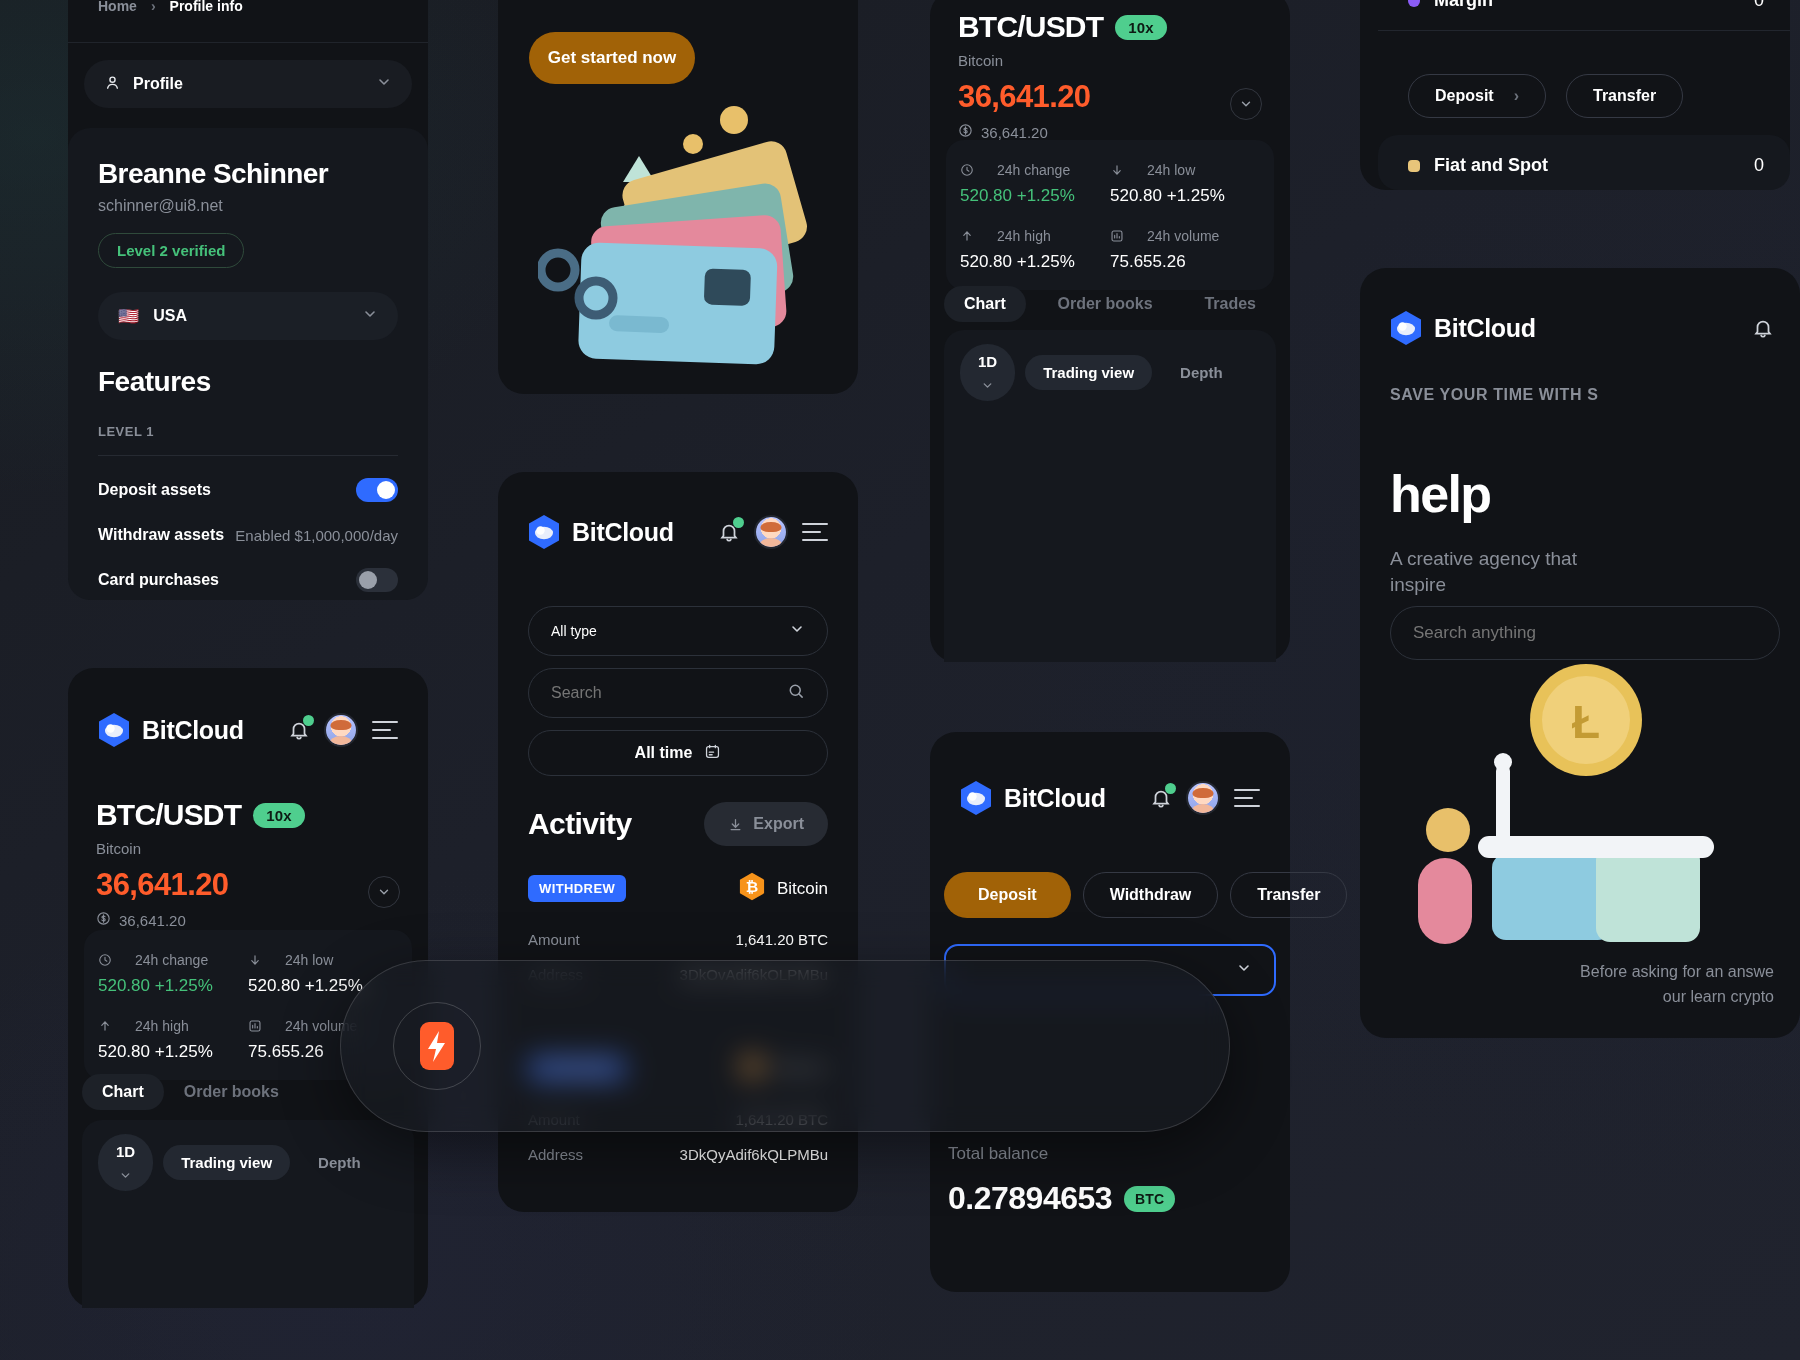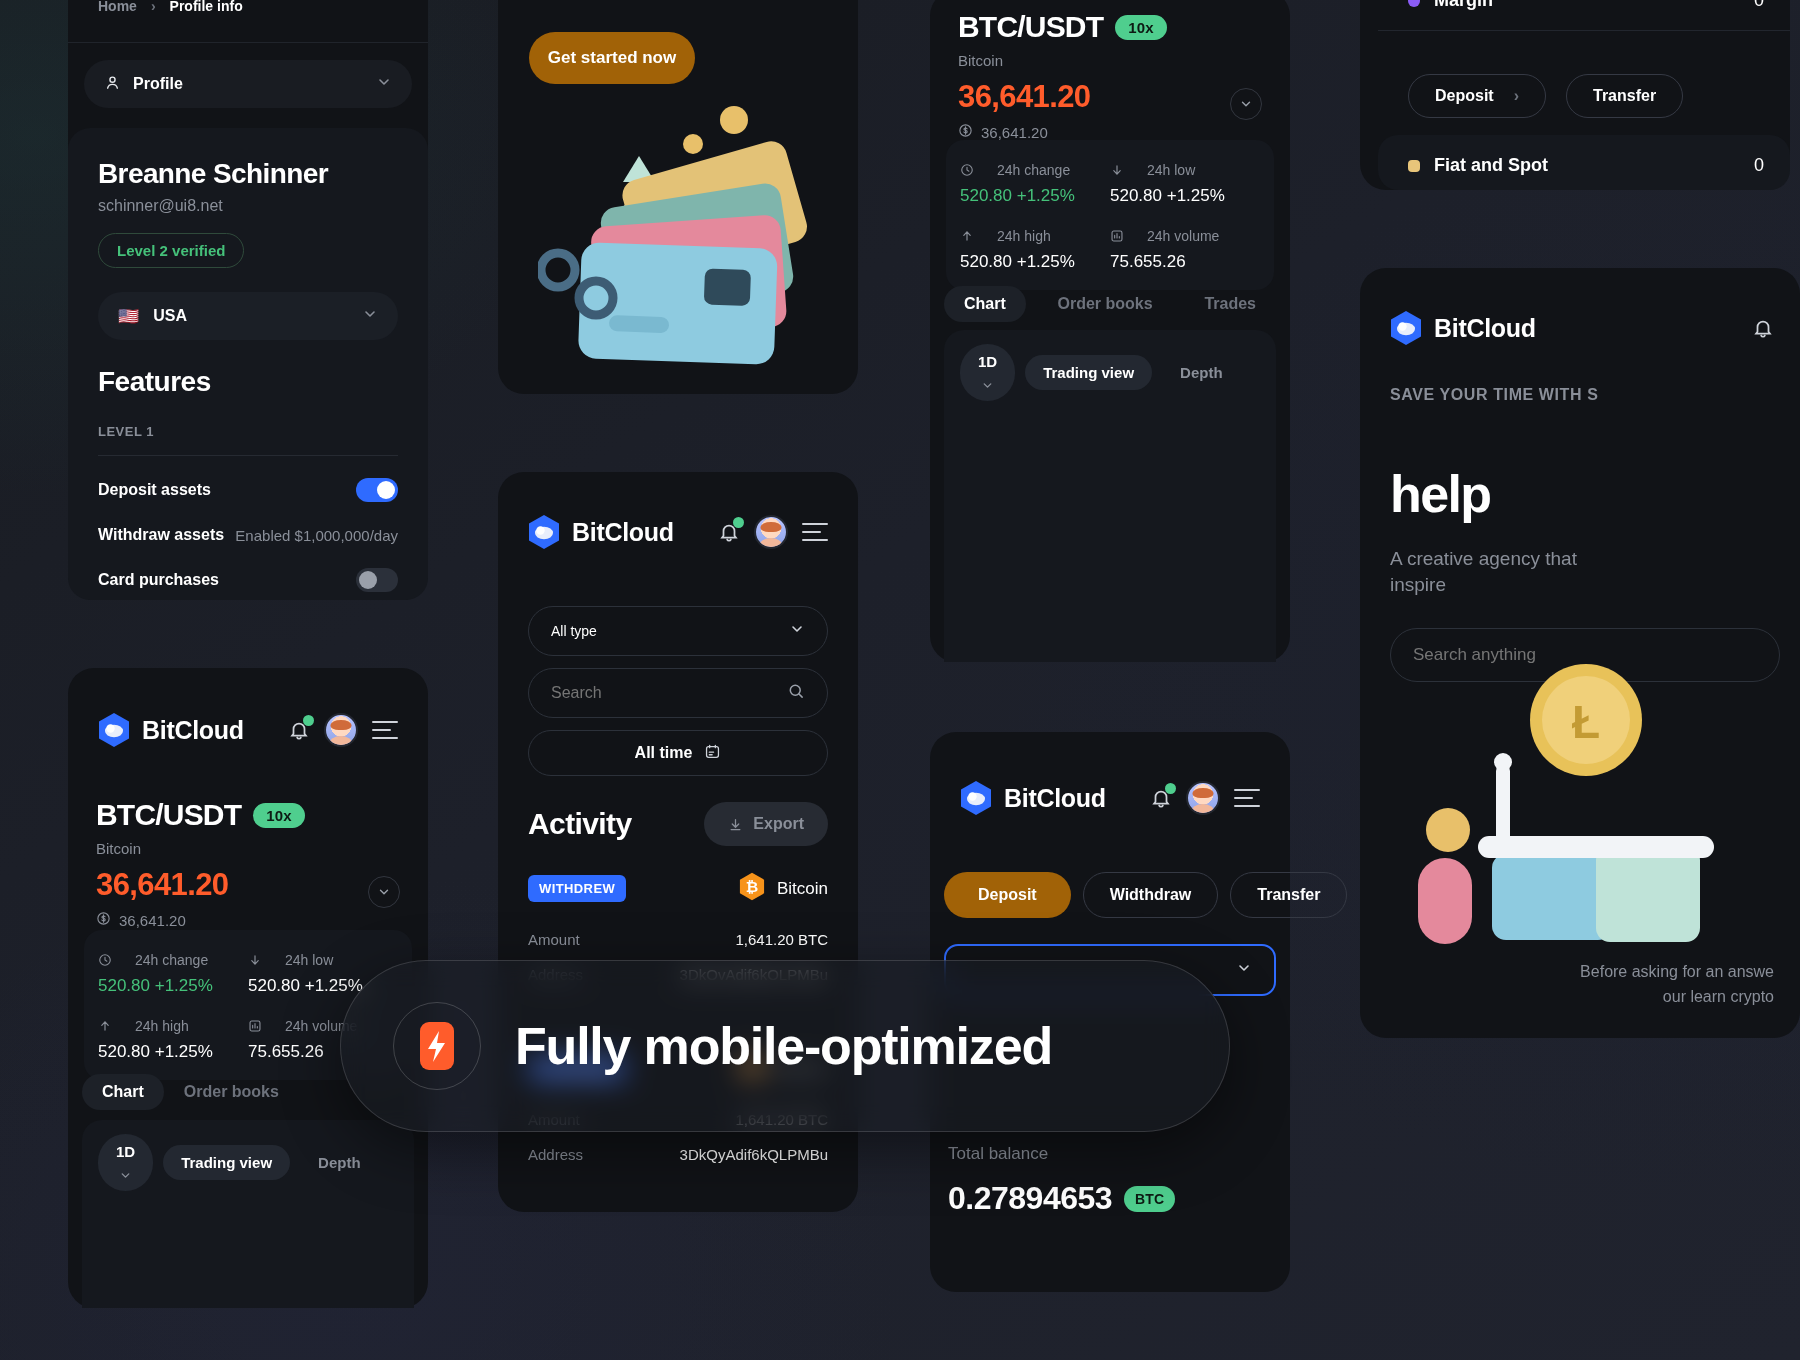--- a/index.html
+++ b/index.html
@@ -691,21 +691,21 @@
     <div style="position:absolute;left:30px;top:118px;right:20px">
       <div class="muted" style="font-size:16px;font-weight:700;letter-spacing:.6px">SAVE YOUR TIME WITH S</div>
       <div style="font-size:52px;font-weight:700;letter-spacing:-1.6px;margin-top:8px;line-height:1.06">
         <br>
         <span>help</span>
       </div>
       <div class="muted" style="font-size:19px;margin-top:24px;line-height:1.35">
         <span>A creative agency that</span><br>
         <span>inspire</span>
       </div>
-      <div class="field" style="margin-top:30px;height:54px;width:390px">
+      <div class="field" style="margin-top:8px;height:54px;width:390px">
         <input style="background: transparent; border: 0px; outline: 0px; color: rgb(255, 255, 255); font-size: 17px; font-family: inherit; width: 100%;" placeholder="Search anything">
       </div>
     </div>
 
     <svg style="position:absolute;left:40px;top:390px" width="420" height="300" viewBox="0 0 420 300">
       <rect x="96" y="106" width="14" height="96" rx="7" fill="#f2f4f7"></rect>
       <circle cx="103" cy="104" r="9" fill="#f2f4f7"></circle>
       <circle cx="186" cy="62" r="56" fill="#e8c259"></circle>
       <circle cx="186" cy="62" r="44" fill="#f0d07a"></circle>
       <text x="186" y="80" font-size="46" font-weight="700" fill="#c39b34" text-anchor="middle" font-family="Liberation Sans, sans-serif">Ł</text>
@@ -722,15 +722,14 @@
     </div>
   </div>
 
   <div id="banner">
     <div class="ico">
       <svg width="46" height="52" viewBox="0 0 46 52">
         <rect x="6" y="2" width="34" height="48" rx="9" fill="#ff5c2b"></rect>
         <path d="M25 11 14 29h8l-3 13 12-19h-8z" fill="#fff"></path>
       </svg>
     </div>
-    <div class="txt">Fully mobile-optimized</div>
   </div>
 </div>
 
 </body></html>

